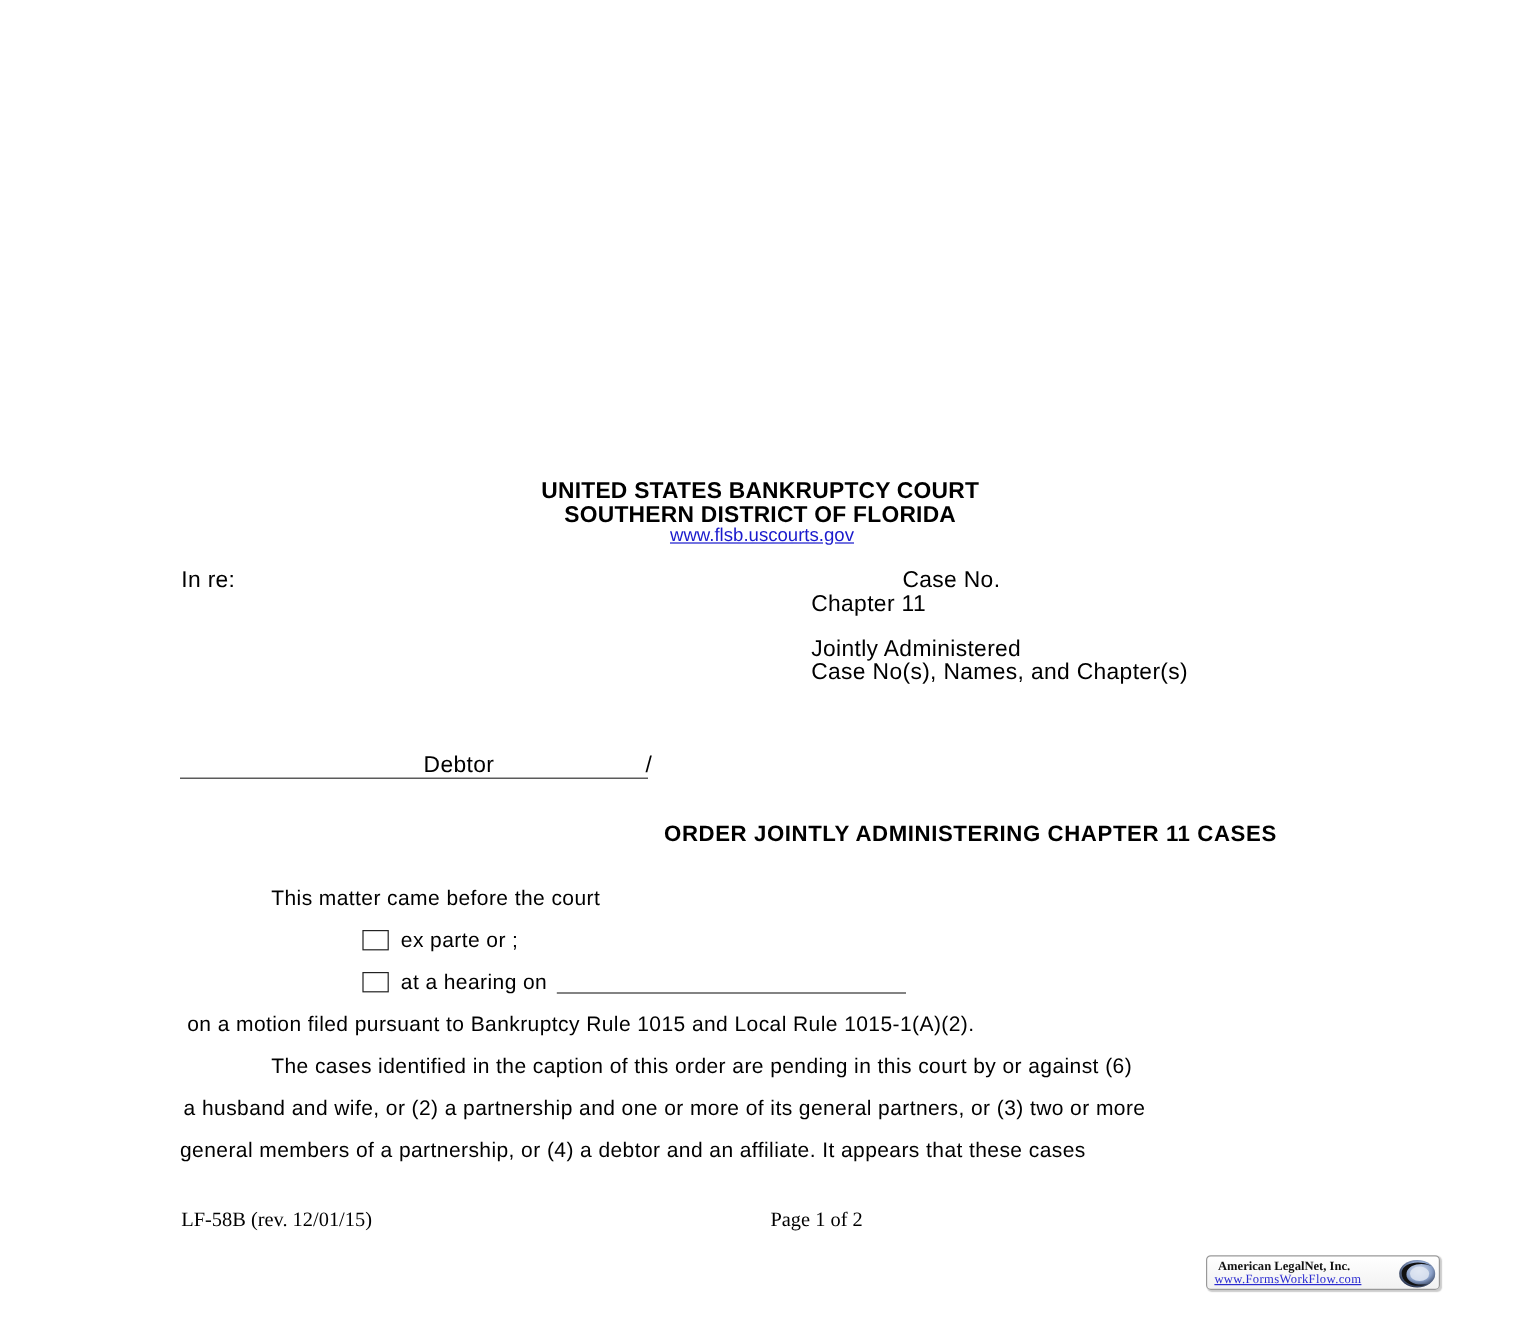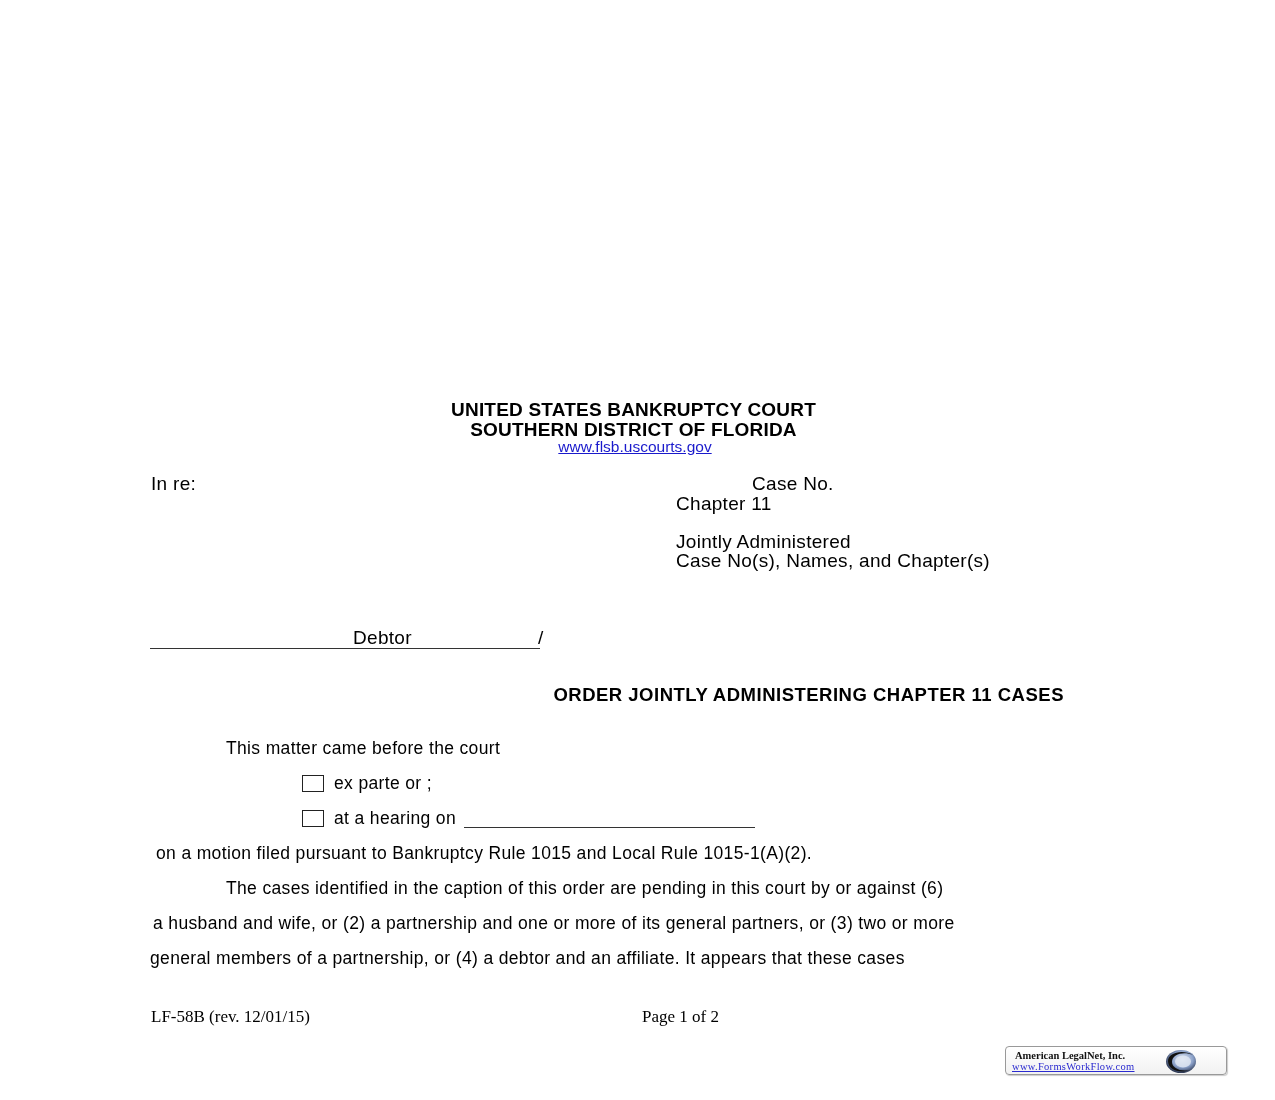--- a/index.html
+++ b/index.html
@@ -62,21 +62,21 @@
     .p-motion { left: 156px; top: 843px; }
     .p-cases-1 { left: 226px; top: 878px; }
     .p-cases-2 { left: 153px; top: 913px; }
     .p-cases-3 { left: 150px; top: 948px; }
 
     .footer { font-family: "Liberation Serif", serif; font-size: 17px; top: 1007px; }
     .form-id { left: 151px; }
     .page-num { left: 594px; margin-left: 48px; }
 
     .badge {
-      left: 1005px; top: 1046px; width: 222px; height: 29px;
+      left: 1005px; top: 1046px; width: 195px; height: 29px;
       border: 1px solid #999; border-radius: 4px;
       background: linear-gradient(#ffffff, #f2f2f2);
       box-shadow: 1px 1px 1px #ccc;
     }
     .badge-name {
       left: 9px; top: 3px; font-family: "Liberation Serif", serif;
       font-weight: bold; font-size: 10.5px; color: #111;
     }
     .badge-url {
       left: 6px; top: 14px; font-family: Liberation Serif, serif;

